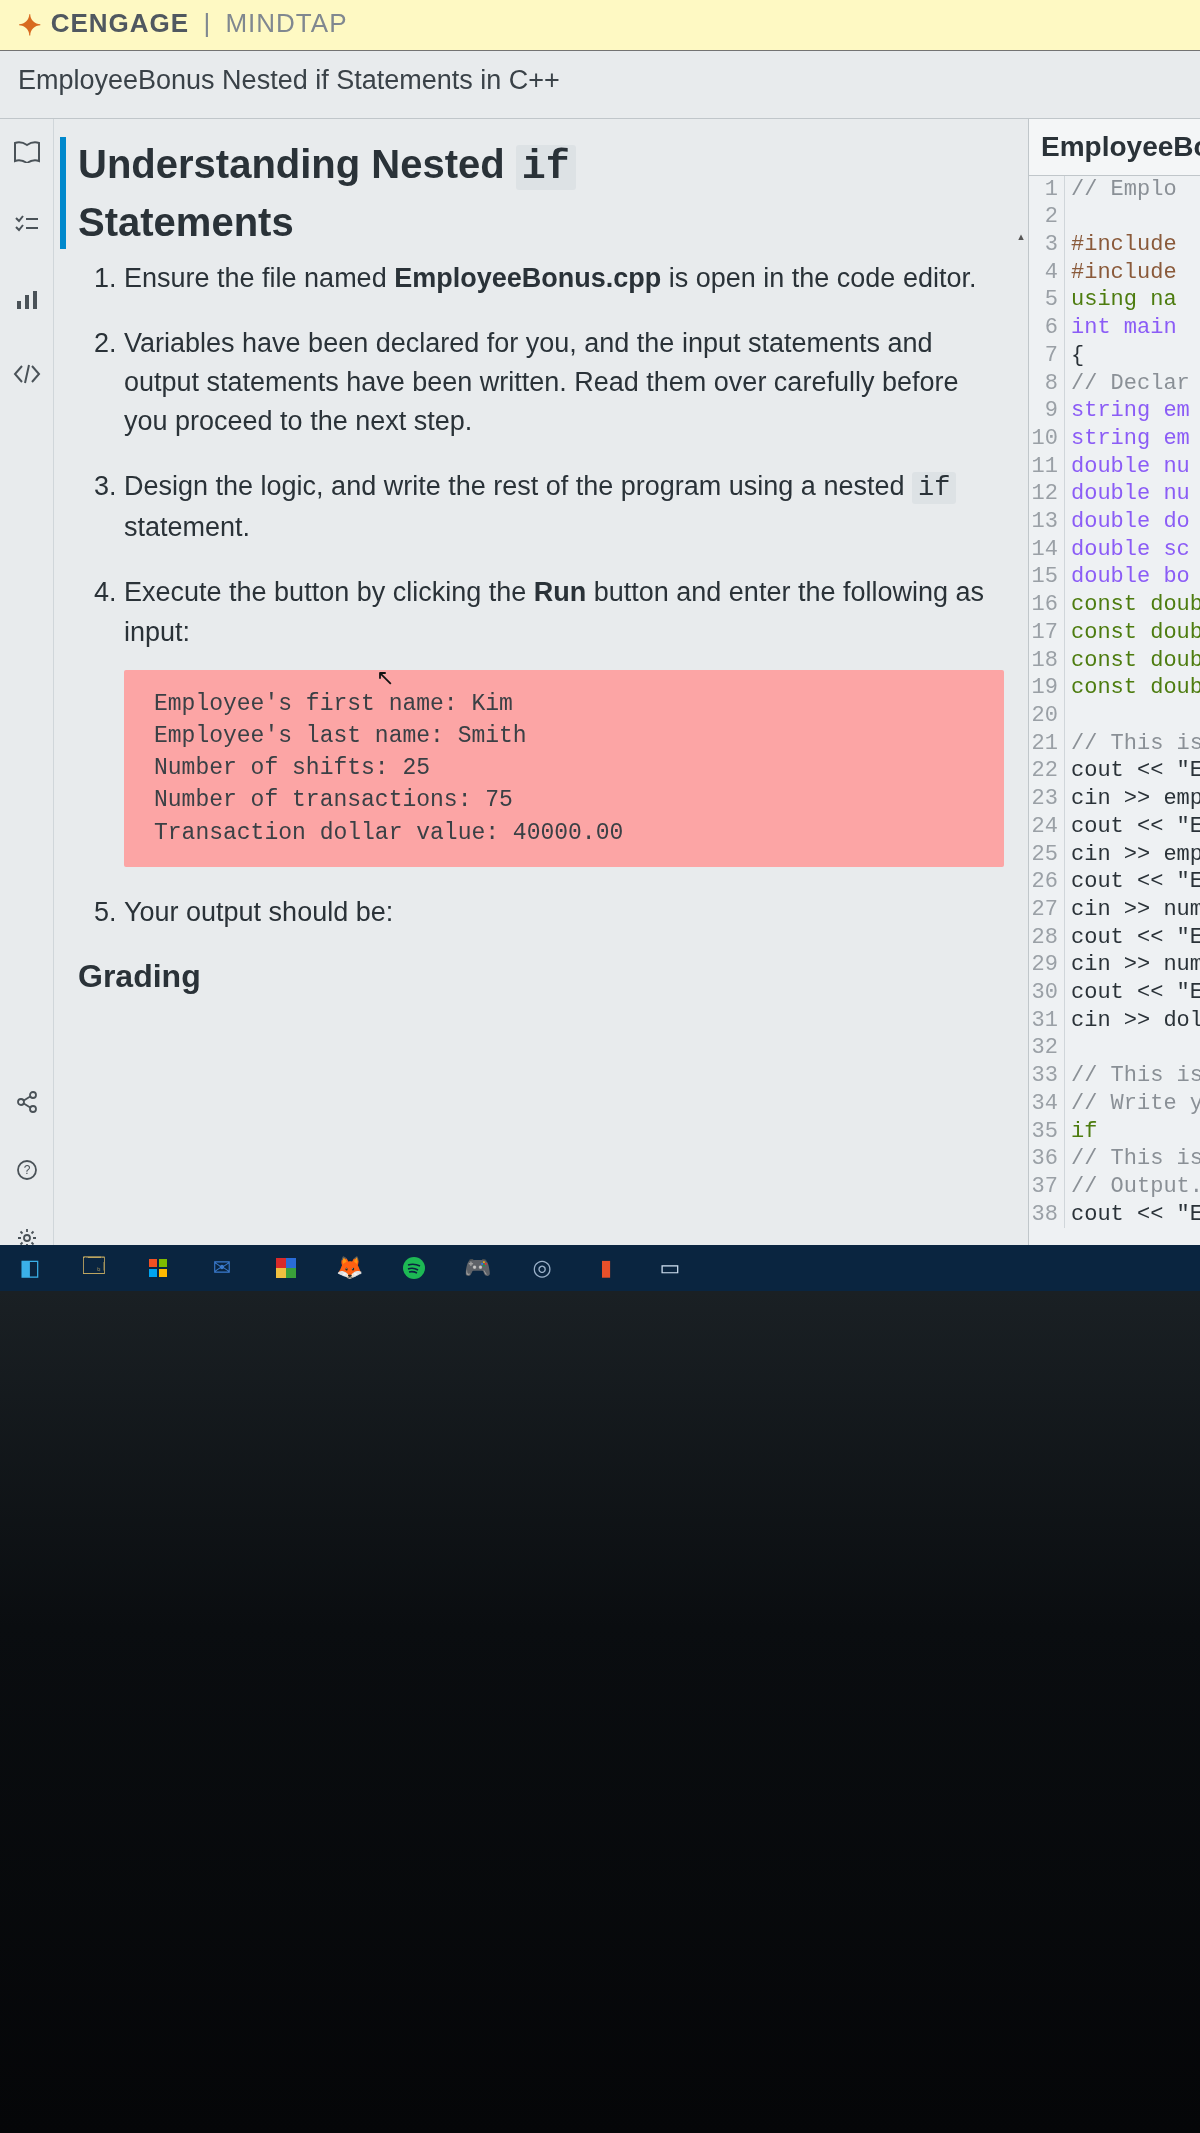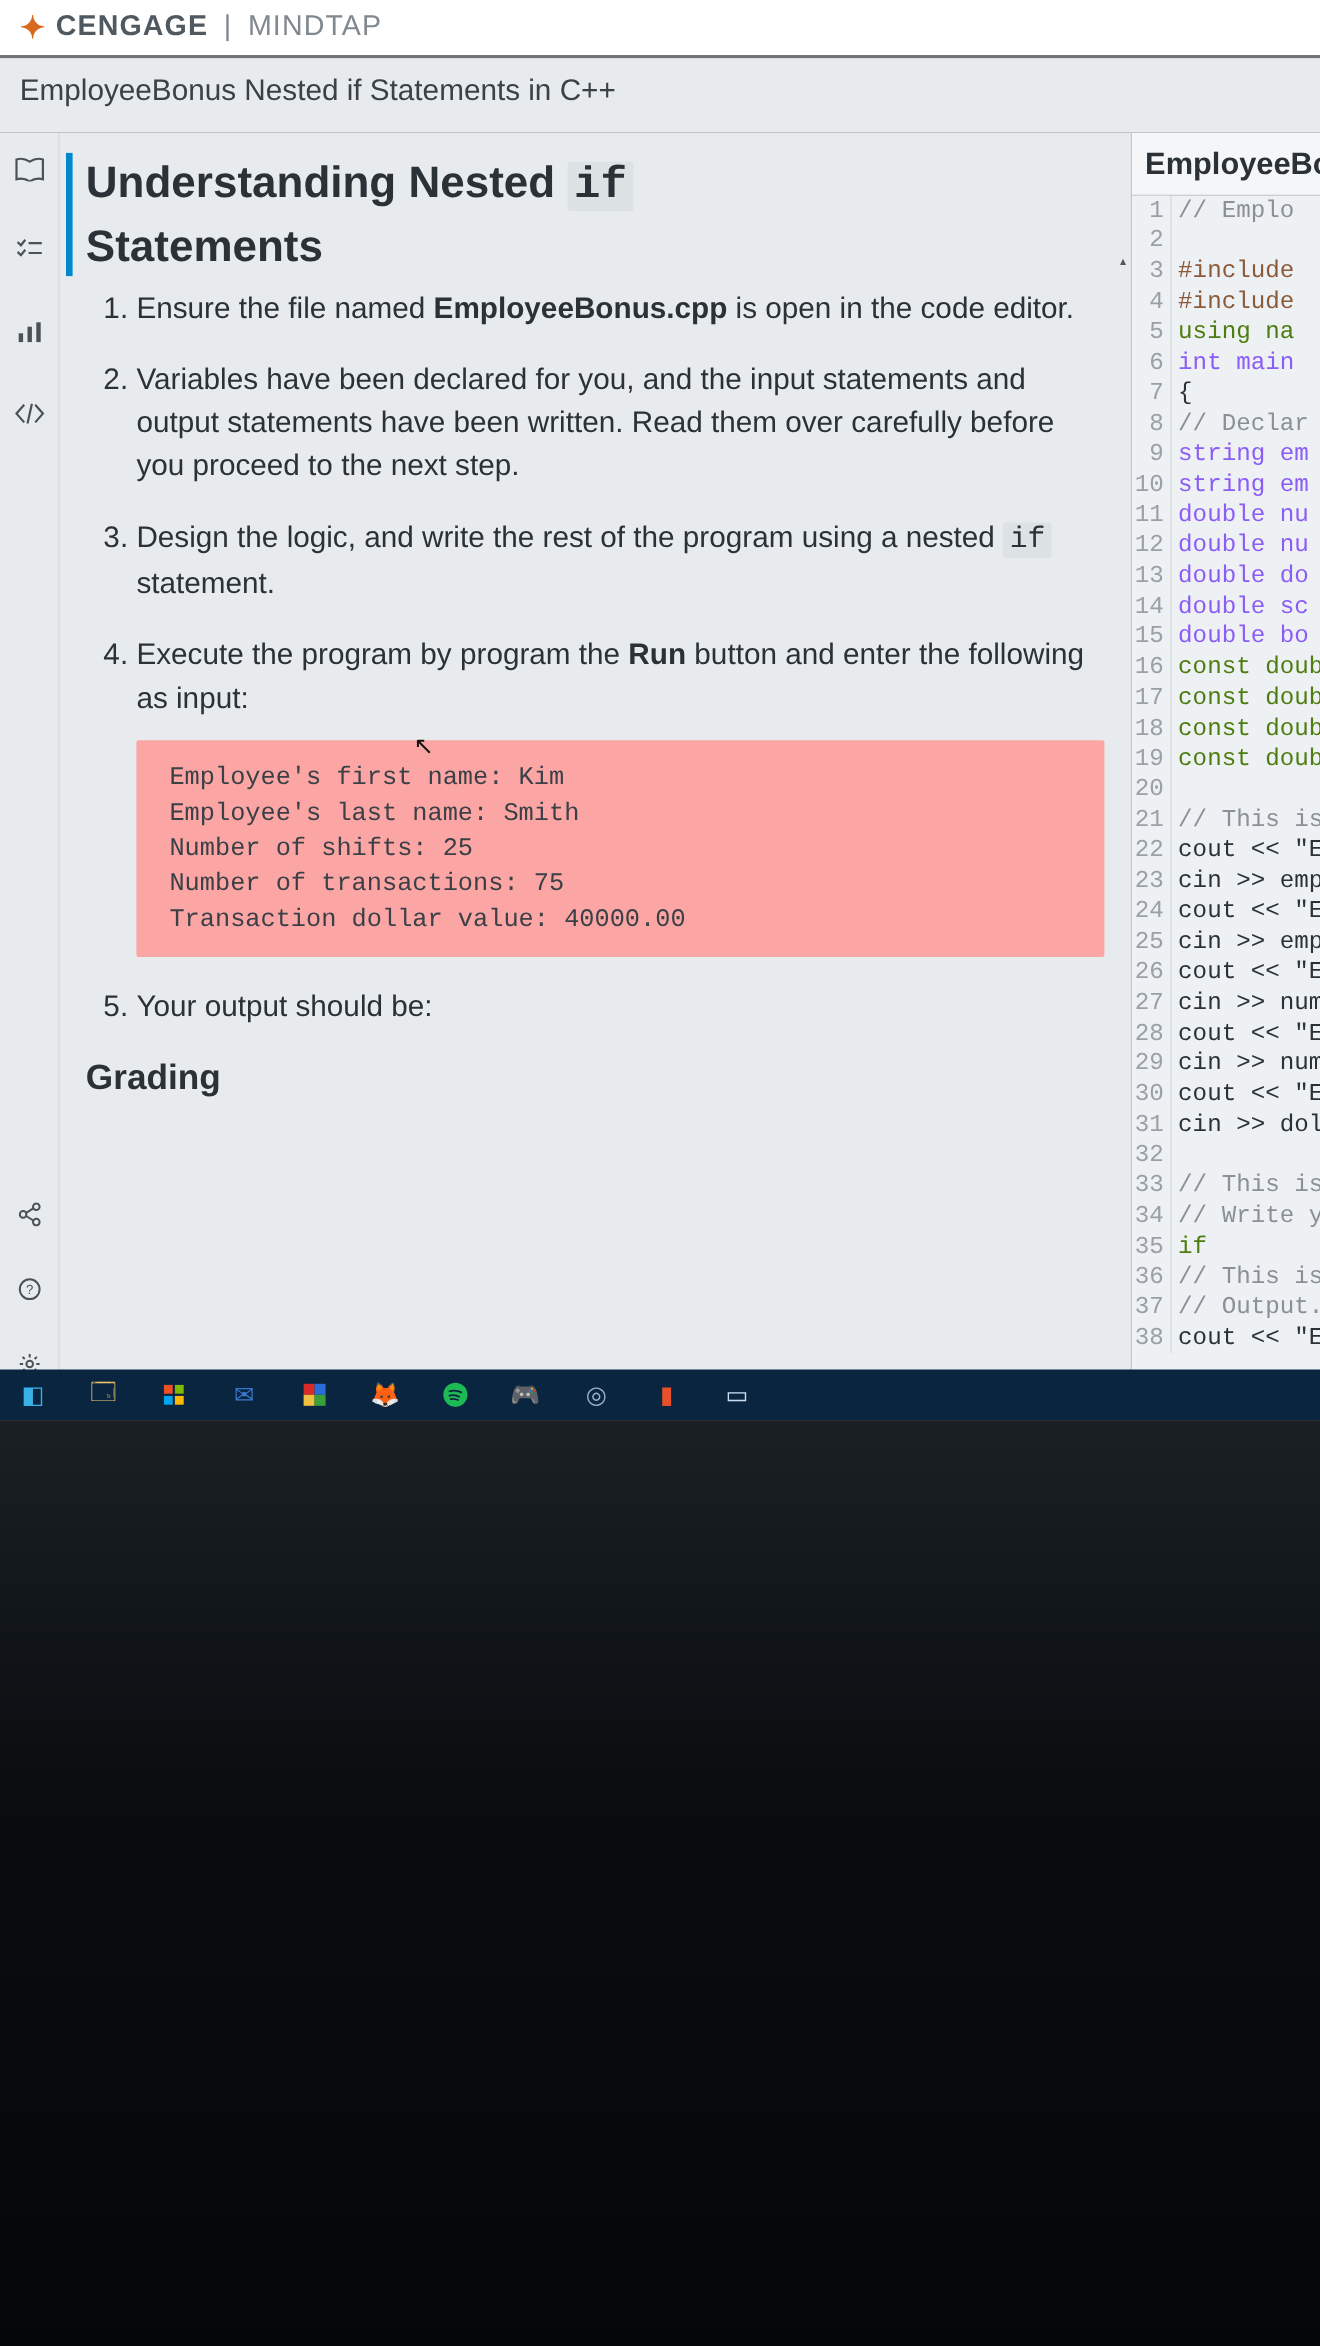--- a/index.html
+++ b/index.html
@@ -5,27 +5,27 @@
 * { margin: 0; padding: 0; box-sizing: border-box; }
 body {
   font-family: -apple-system, BlinkMacSystemFont, "Segoe UI", Arial, sans-serif;
   background: #c8cdd0;
   width: 1200px;
   height: 2133px;
   overflow: hidden;
   position: relative;
 }
 .app-header {
-  background: #ffffff;
+  background: #fef9c3;
   padding: 8px 18px;
   font-size: 26px;
   font-weight: 700;
   color: #505860;
   letter-spacing: 1px;
-  border-bottom: 3px solid #737373;
+  border-bottom: 1px solid #737373;
 }
 .app-header .logo-dot { color: #d86a1f; font-size: 28px; vertical-align: middle; }
 .app-header .brand1 { color: #505860; }
 .app-header .sep { color: #808890; font-weight: 300; margin: 0 6px; }
 .app-header .brand2 { color: #808890; font-weight: 400; }
 .breadcrumb {
   background: #e8ebed;
   padding: 14px 18px 22px 18px;
   font-size: 27px;
   color: #3a4248;
@@ -260,21 +260,21 @@
 
     <ol>
       <li>
         <span>Ensure the file named </span><strong>EmployeeBonus.cpp</strong><span> is open in the code editor.</span>
       </li>
       <li>Variables have been declared for you, and the input statements and output statements have been written. Read them over carefully before you proceed to the next step.</li>
       <li>
         <span>Design the logic, and write the rest of the program using a nested </span><span class="mono-inline">if</span><span> statement.</span>
       </li>
       <li>
-        <span>Execute the program by program the </span><strong>Run</strong><span> button and enter the following as input:</span>
+        <span>Execute the button by clicking the </span><strong>Run</strong><span> button and enter the following as input:</span>
         <div class="codeblock">Employee's first name: Kim
 Employee's last name: Smith
 Number of shifts: 25
 Number of transactions: 75
 Transaction dollar value: 40000.00</div>
       </li>
       <li>
         <span>Your output should be:</span>
       </li>
     </ol>

